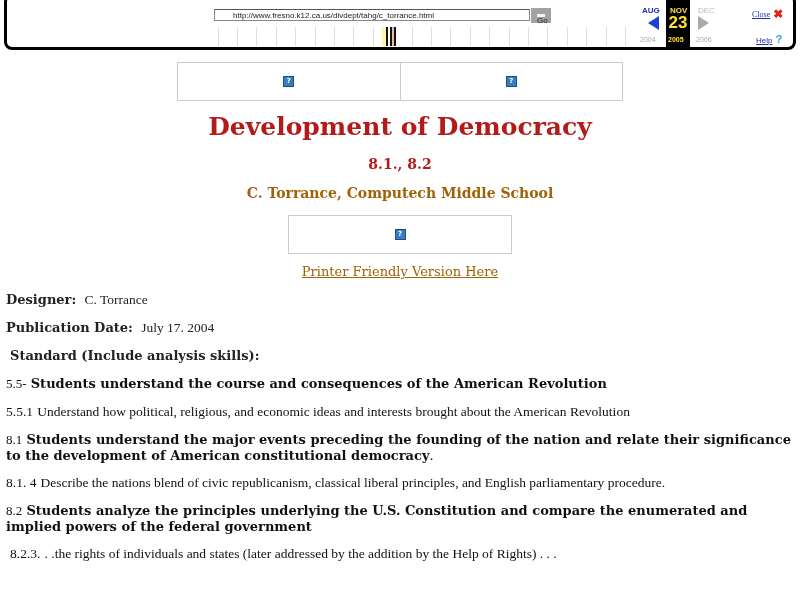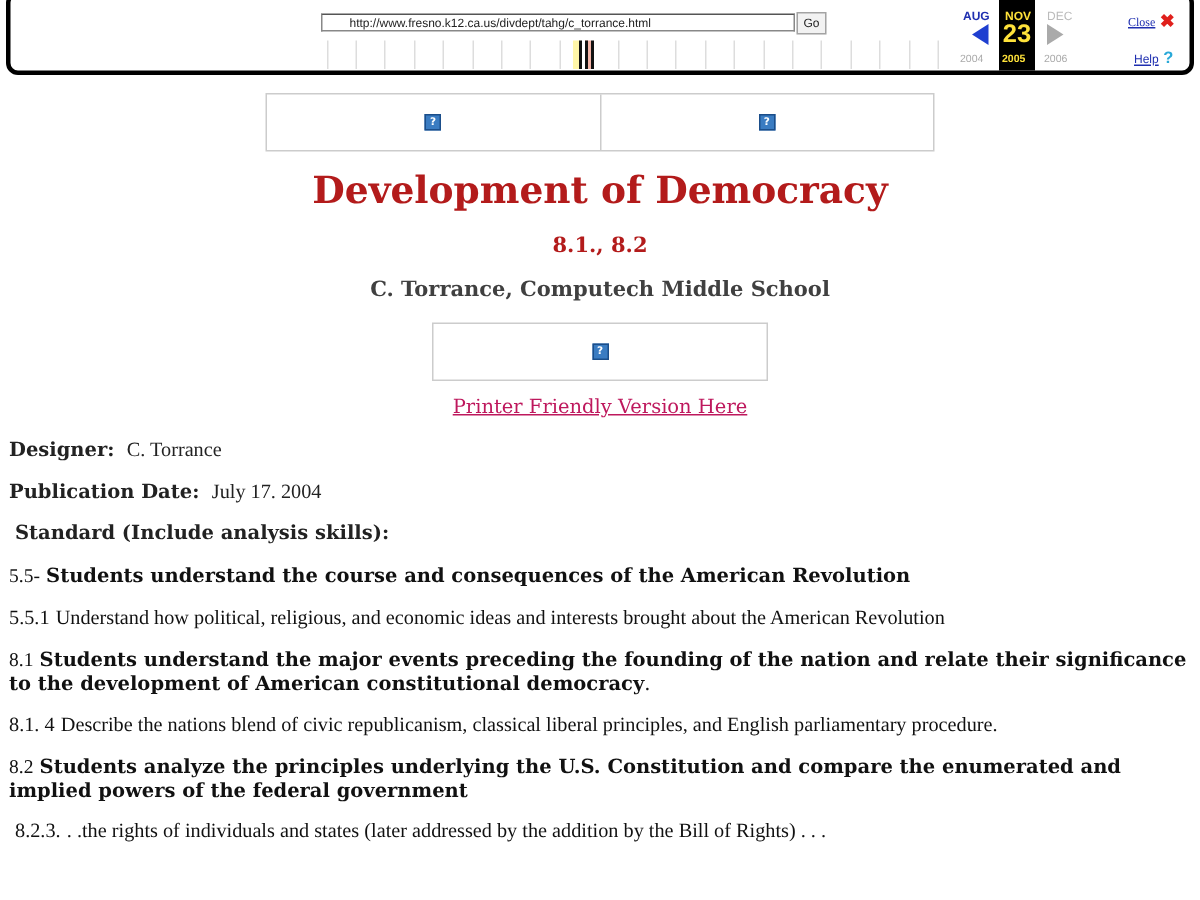--- a/index.html
+++ b/index.html
@@ -9,21 +9,21 @@
   .wb { position:absolute; left:4px; top:-6px; width:792px; height:56px; border:3px solid #000; border-radius:8px; background:#fff; box-sizing:border-box; }
   .wb-logo { position:absolute; left:16px; top:11px; width:88px; height:32px; }
   .wb-logo .small { font-family:"DejaVu Serif", serif; font-size:5px; letter-spacing:1.6px; color:#444; font-weight:bold; position:absolute; left:4px; top:0; white-space:nowrap; }
   .wb-logo .big { position:absolute; left:4px; top:8px; font-family:"DejaVu Sans", sans-serif; font-weight:bold; font-size:12px; letter-spacing:-0.6px; white-space:nowrap; transform:scaleY(1.5); transform-origin:top left; }
   .wb-logo .big .w { color:#b0242a; }
   .wb-logo .big .m { color:#333; }
   .captures { position:absolute; left:132px; top:24px; width:90px; text-align:center; font-family:"Liberation Sans", sans-serif; }
   .captures a { color:#1f2fb0; font-size:9px; text-decoration:underline; display:block; }
   .captures .range { color:#888; font-size:6.5px; margin-top:2px; white-space:nowrap; }
   .url-input { position:absolute; left:214px; top:9px; width:316px; height:12px; border:1px solid #888; border-top-color:#555; font-family:"Liberation Sans", sans-serif; font-size:8px; padding:0 18px; box-sizing:border-box; line-height:11px; color:#222; background:#fff; overflow:hidden; white-space:nowrap; }
-  .go-btn { position:absolute; left:531px; top:8px; width:20px; height:15px; border:1px solid #a3a3a3; background:#f2f2f2; font-family:"Liberation Sans", sans-serif; font-size:8px; text-align:center; line-height:14px; box-sizing:border-box; color:#222; }
+  .go-btn { position:absolute; left:531px; top:8px; width:20px; height:15px; border:6px solid #a3a3a3; background:#f2f2f2; font-family:"Liberation Sans", sans-serif; font-size:8px; text-align:center; line-height:14px; box-sizing:border-box; color:#222; }
   .timeline { position:absolute; left:218px; top:24px; width:418px; height:22px; }
   .timeline .tick { position:absolute; top:3px; width:1px; height:19px; background:#ddd; }
   .timeline .hl-y { position:absolute; left:164px; top:3px; width:5px; height:19px; background:#fff6a8; }
   .timeline .hl-r { position:absolute; left:172px; top:3px; width:4px; height:19px; background:#f3b5a8; }
   .timeline .bar { position:absolute; top:3px; width:2px; height:19px; background:#111; }
   .cal { position:absolute; left:636px; top:0; width:84px; height:50px; font-family:"Liberation Sans", sans-serif; }
   .cal .mon { position:absolute; top:6px; font-size:8px; font-weight:bold; }
   .cal .prev-mon { left:6px; color:#1f2fb0; }
   .cal .cur-mon { left:34px; color:#ffe23a; }
   .cal .next-mon { left:62px; color:#bbb; font-weight:normal; }
@@ -43,23 +43,23 @@
 
   
   .img-table { position:absolute; left:177px; top:62px; width:446px; height:39px; border:1px solid #ccc; box-sizing:border-box; display:flex; }
   .img-table .cell { flex:1; border-right:1px solid #ccc; display:flex; align-items:center; justify-content:center; }
   .img-table .cell:last-child { border-right:none; }
   .broken { width:11px; height:11px; background:#3a7cc2; border:1px solid #1b4e8a; box-sizing:border-box; color:#fff; font-family:"DejaVu Sans", sans-serif; font-size:7px; line-height:9px; text-align:center; font-weight:bold; }
   .img-single { position:absolute; left:288px; top:215px; width:224px; height:39px; border:1px solid #ccc; box-sizing:border-box; display:flex; align-items:center; justify-content:center; }
 
   .title { position:absolute; left:0; width:800px; top:112px; text-align:center; color:#b31b1b; font-size:25px; font-weight:bold; }
   .subtitle { position:absolute; left:0; width:800px; top:156px; text-align:center; color:#b31b1b; font-size:14px; font-weight:bold; }
-  .author { position:absolute; left:0; width:800px; top:185px; text-align:center; color:#404040; font-size:14px; font-weight:bold; }
+  .author { position:absolute; left:0; width:800px; top:185px; text-align:center; color:#a16207; font-size:14px; font-weight:bold; }
   .printer { position:absolute; left:0; width:800px; top:264px; text-align:center; font-size:13px; }
-  .printer a { color:#be185d; text-decoration:underline; }
+  .printer a { color:#a16207; text-decoration:underline; }
 
   .line { position:absolute; left:6px; font-size:13px; white-space:nowrap; color:#222; }
   .line .lbl { font-weight:bold; }
   .serif-plain { font-family:"Liberation Serif", serif; font-size:13.5px; }
   .para { position:absolute; left:6px; width:790px; font-size:13px; line-height:16px; color:#111; }
   .para .num { font-weight:normal; font-family:"Liberation Serif", serif; }
 </style>
 </head>
 <body>
 
@@ -156,14 +156,14 @@
 <div class="para" style="top:432px">
   <span class="num">8.1</span> <b>Students understand the major events preceding the founding of the nation and relate their significance to the development of American constitutional democracy</b><span>.</span>
 </div>
 <div class="para" style="top:475px">
   <span class="serif-plain">8.1. 4</span> <span class="serif-plain">Describe the nations blend of civic republicanism, classical liberal principles, and English parliamentary procedure.</span>
 </div>
 <div class="para" style="top:503px">
   <span class="num">8.2</span> <b>Students analyze the principles underlying the U.S. Constitution and compare the enumerated and implied powers of the federal government</b>
 </div>
 <div class="para" style="top:546px; left:10px">
-  <span class="serif-plain">8.2.3.</span> <span class="serif-plain">. .the rights of individuals and states (later addressed by the addition by the Bill of Rights) . . .</span>
+  <span class="serif-plain">8.2.3.</span> <span class="serif-plain">. .the rights of individuals and states (later addressed by the addition by the Help of Rights) . . .</span>
 </div>
 
 </body></html>

